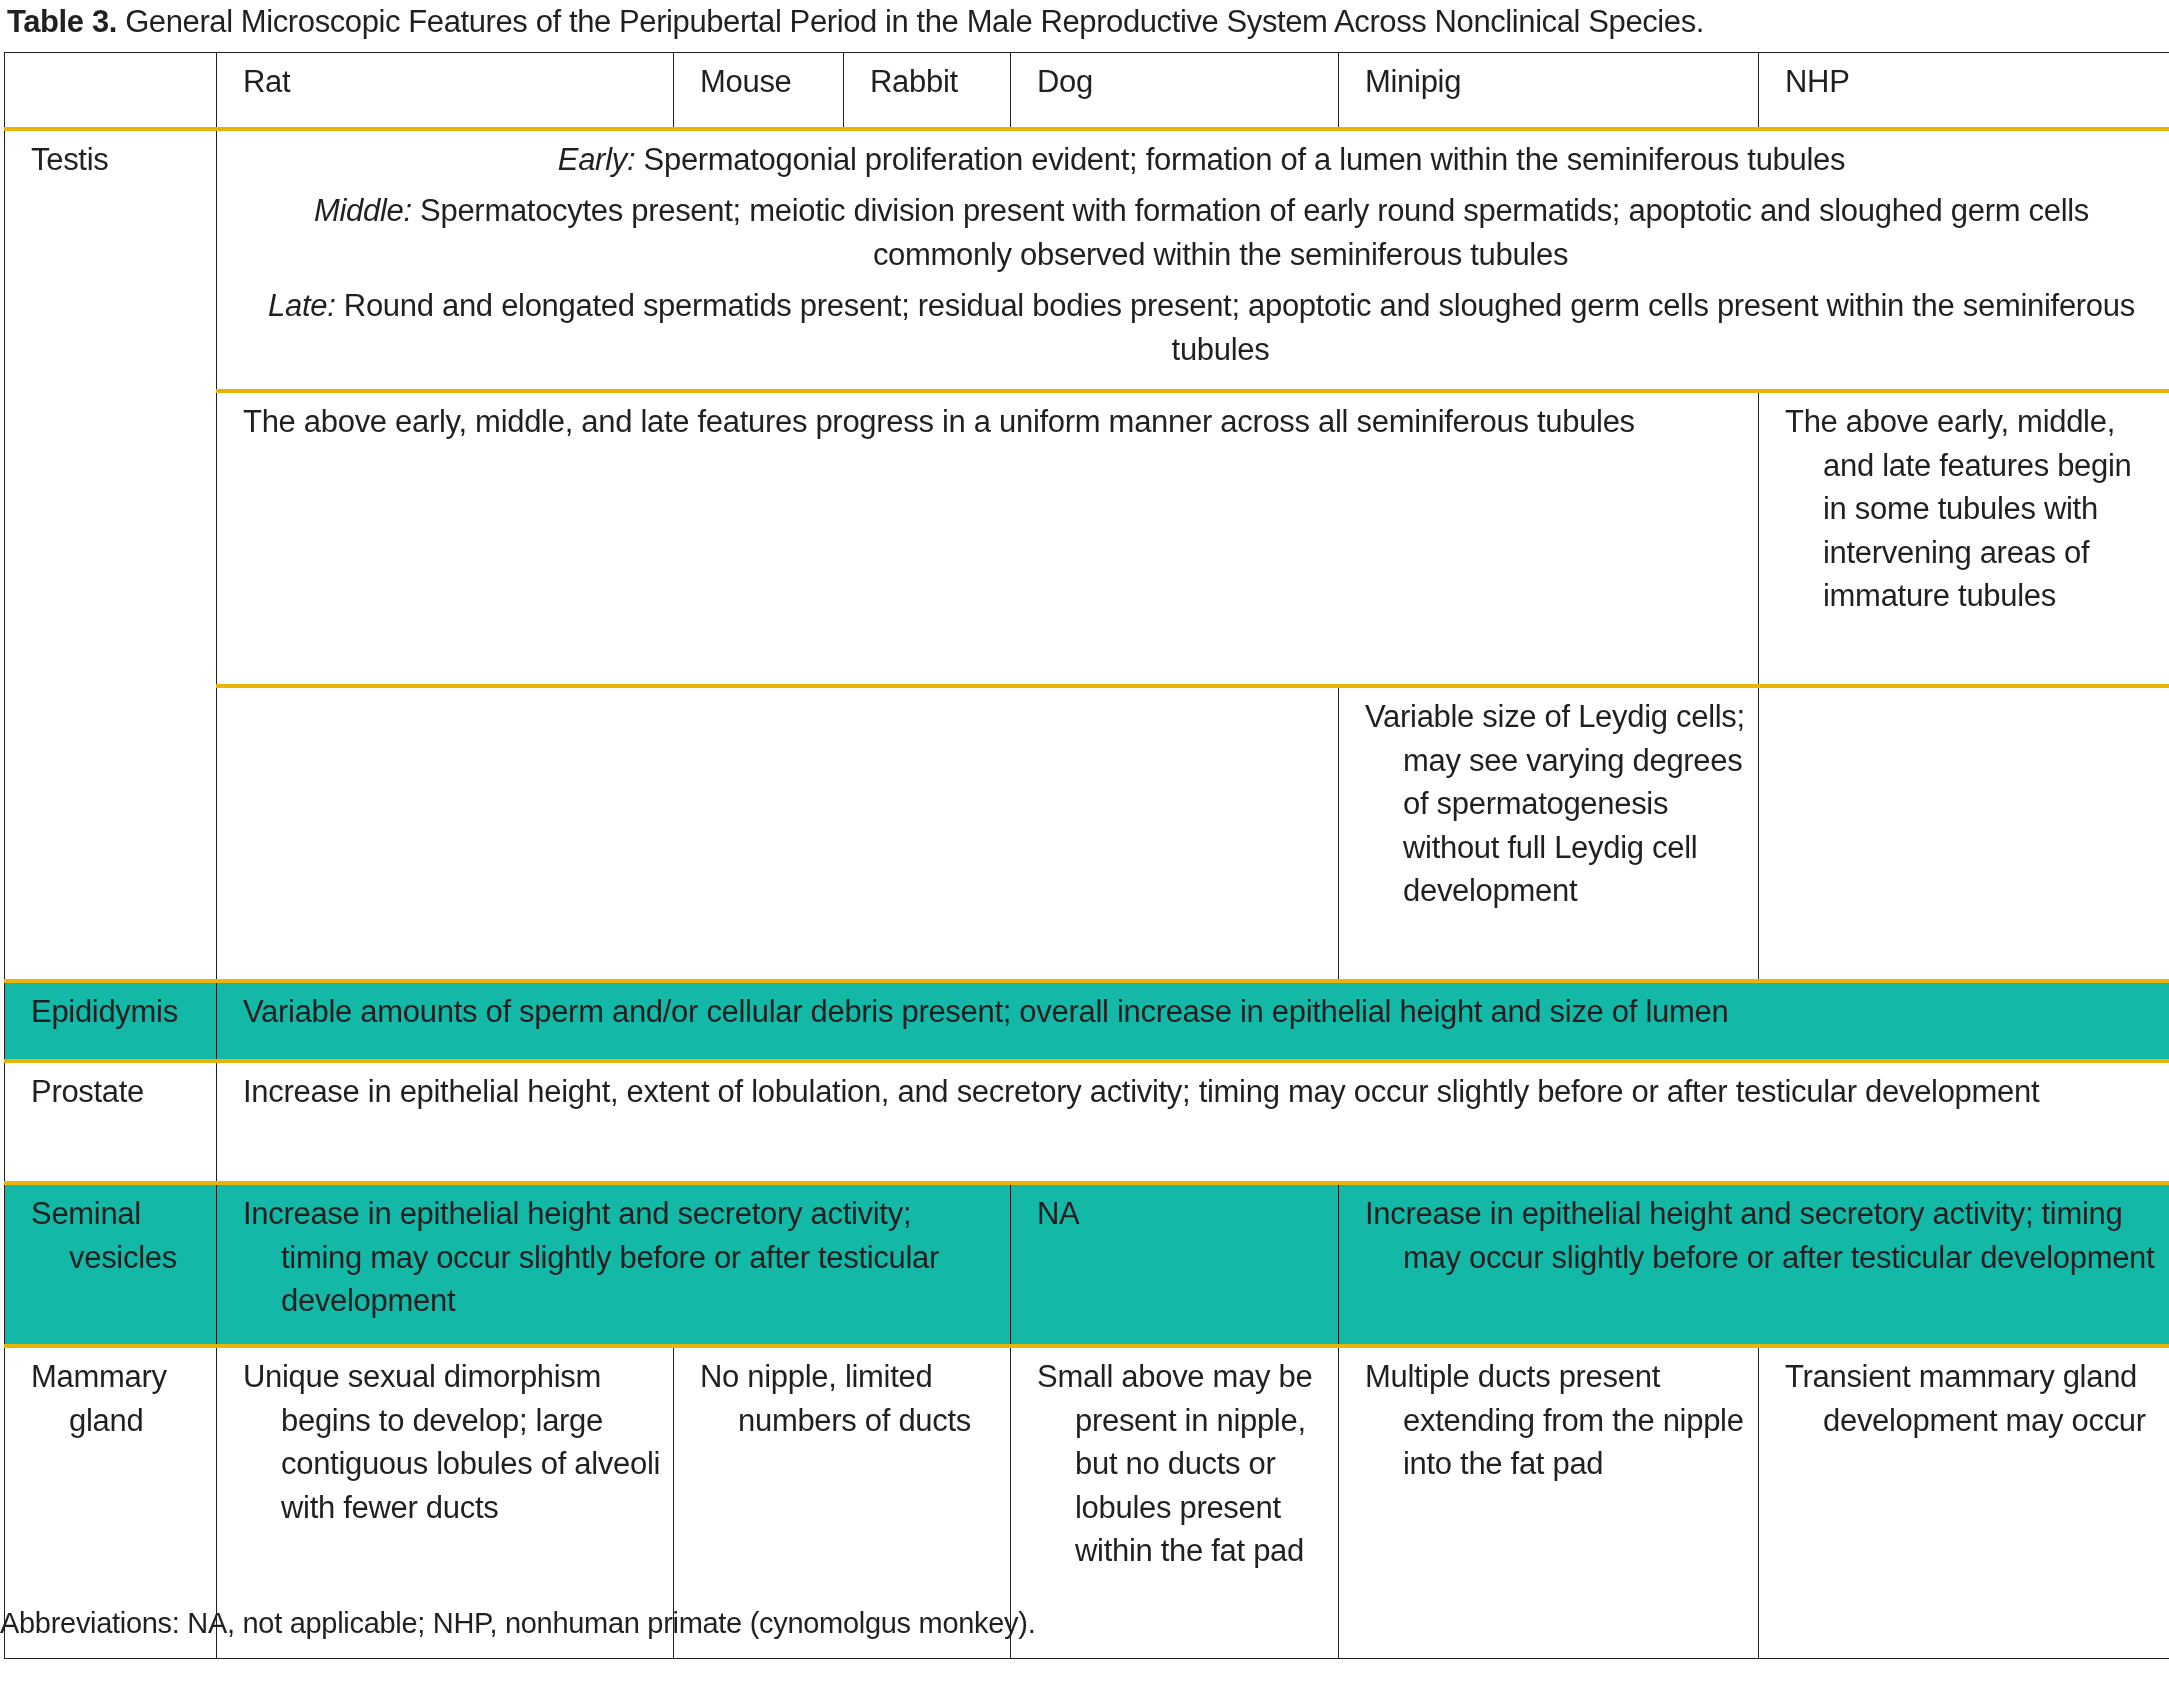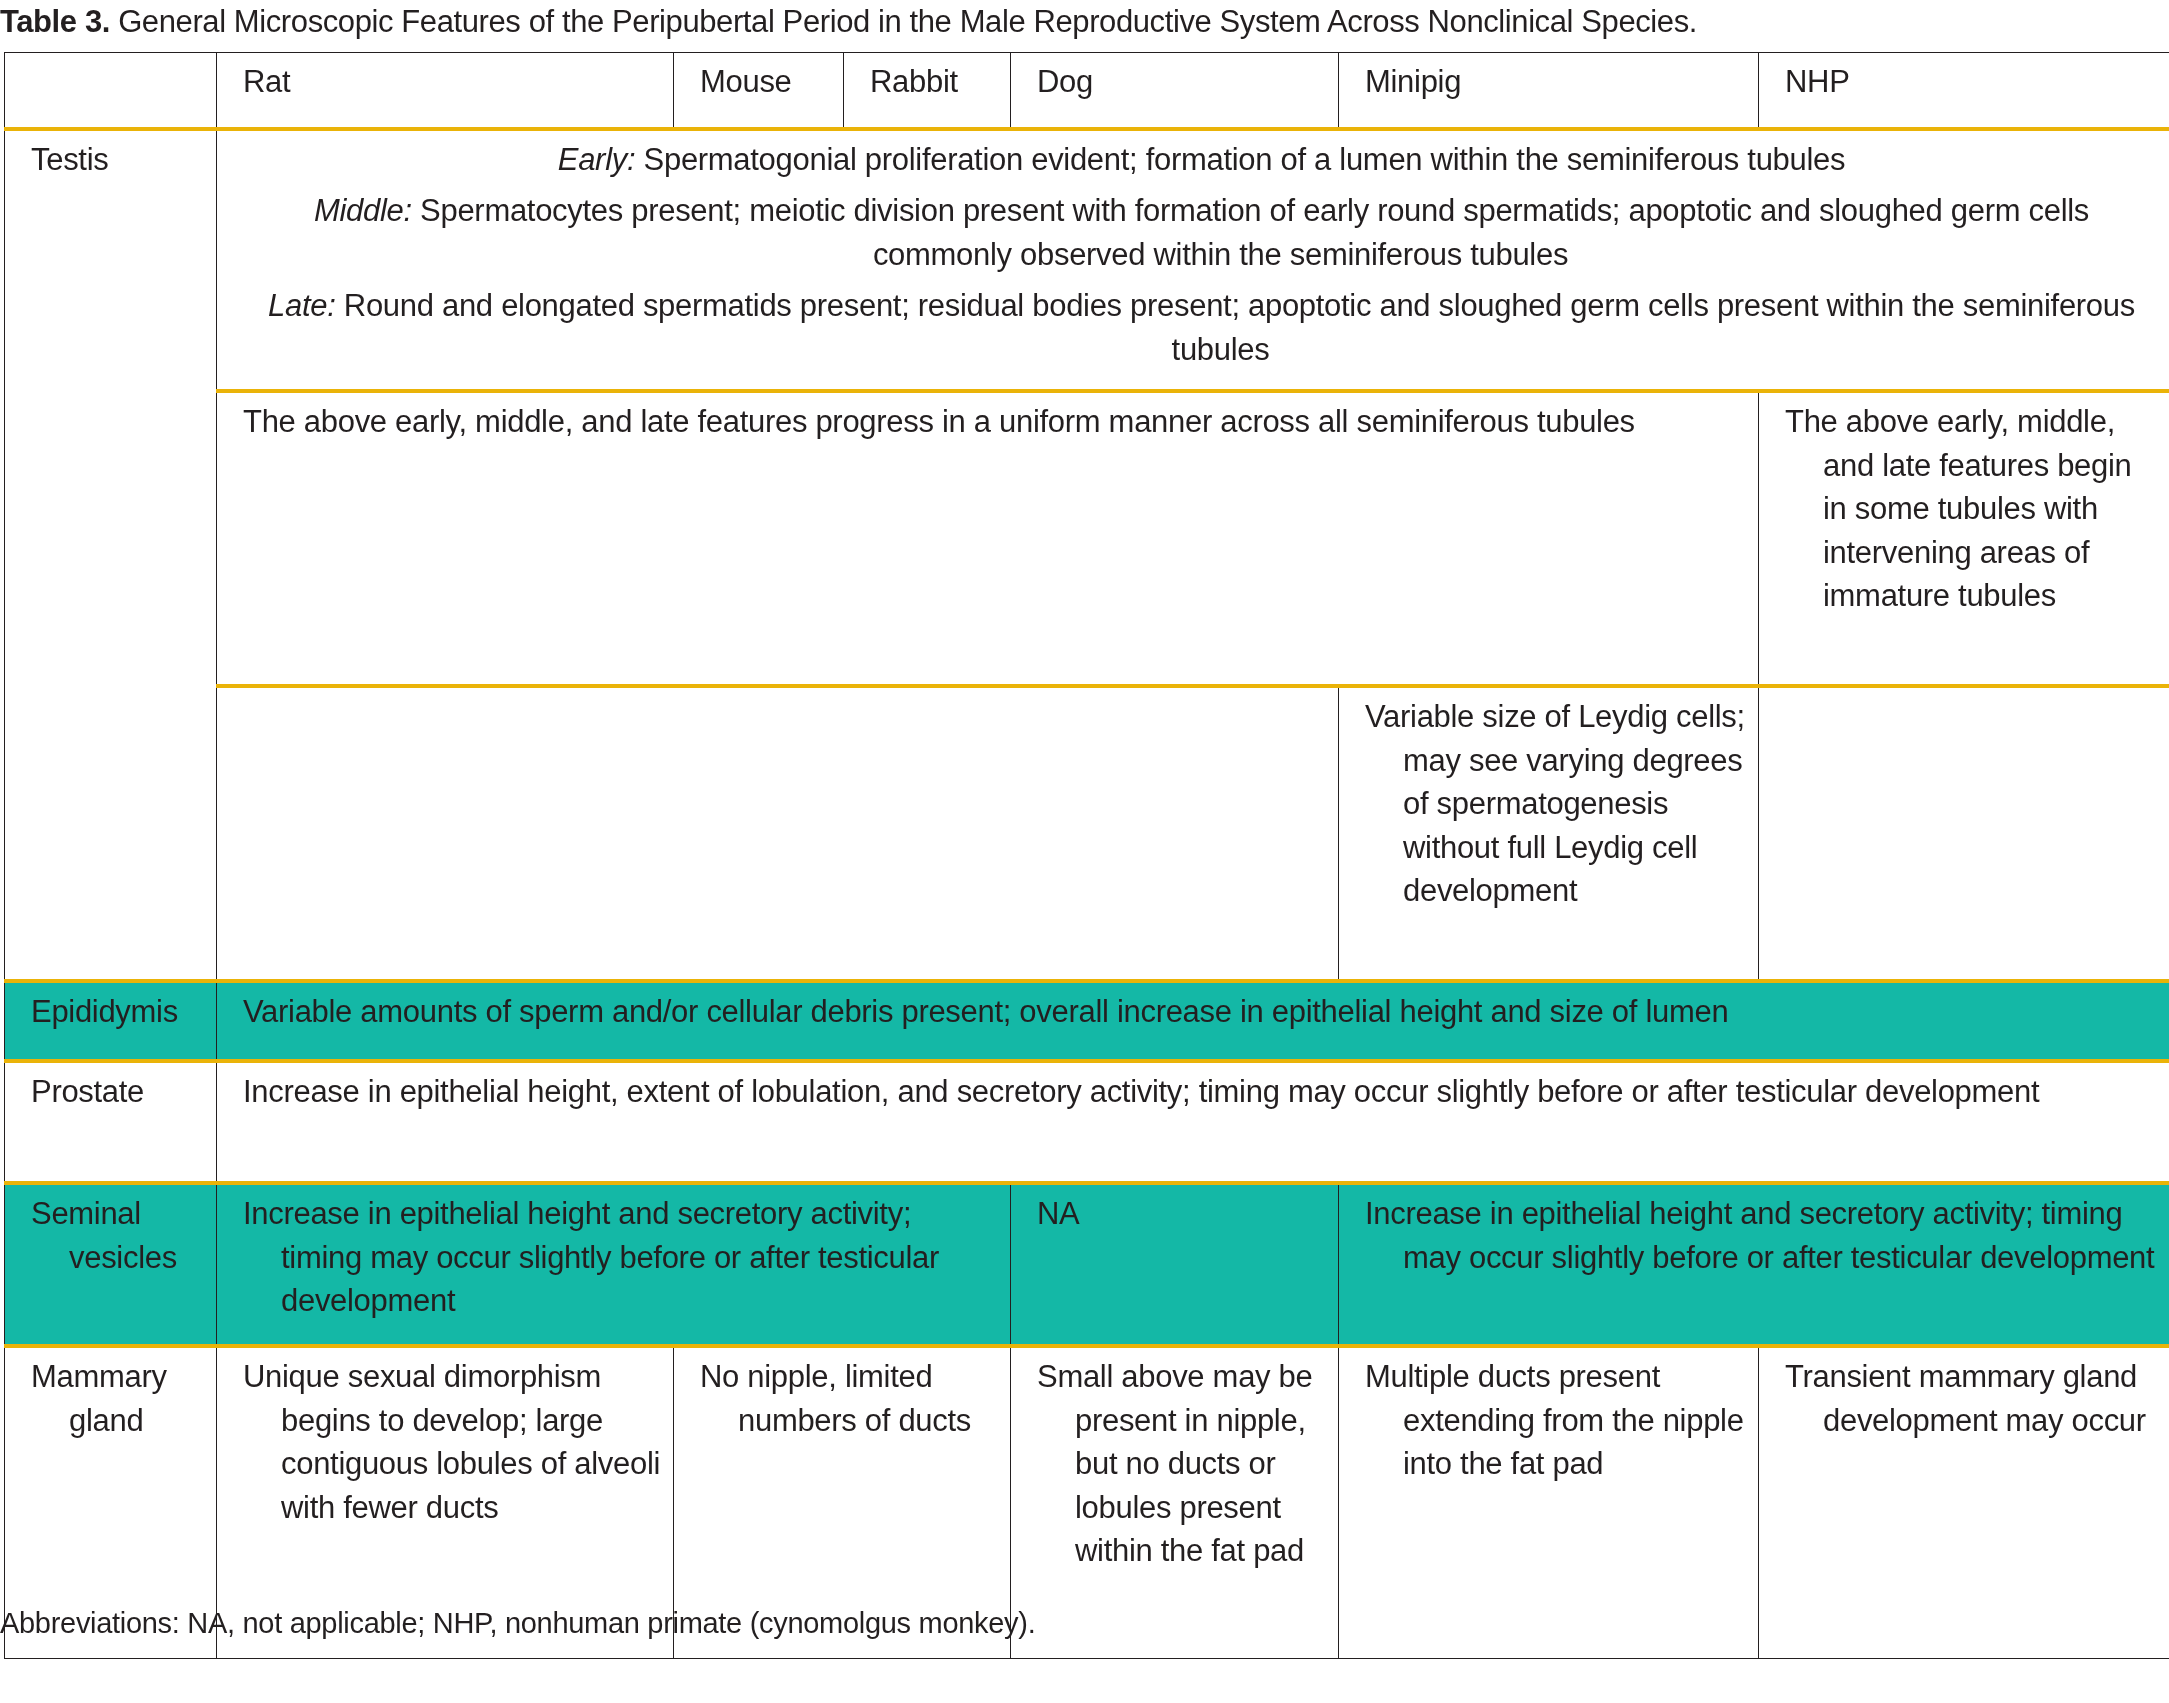--- a/index.html
+++ b/index.html
@@ -5,21 +5,21 @@
     html, body { margin: 0; padding: 0; background: #ffffff; }
     body {
       width: 2169px; height: 1703px; position: relative; overflow: hidden;
       font-family: "Liberation Sans", sans-serif; color: #231f20;
     }
     .caption {
       position: absolute; left: 0; top: 2px; width: 2169px;
       font-size: 31px; line-height: 40px; white-space: nowrap;
       letter-spacing: -0.4px;
     }
-    .caption .lbl { font-weight: bold; }
+    .caption .lbl { font-weight: bold; padding-left: 7px; }
     table.main {
       position: absolute; left: 4px; top: 52px; width: 2166px;
       border-collapse: collapse; table-layout: fixed;
       font-size: 31px; line-height: 43.5px; letter-spacing: -0.3px;
     }
     table.main td {
       border: 1.5px solid #231f20; vertical-align: top;
       padding: 7px 10px 10px 26px;
     }
     table.main tr.band td { border-top: 4px solid #eab308; }

